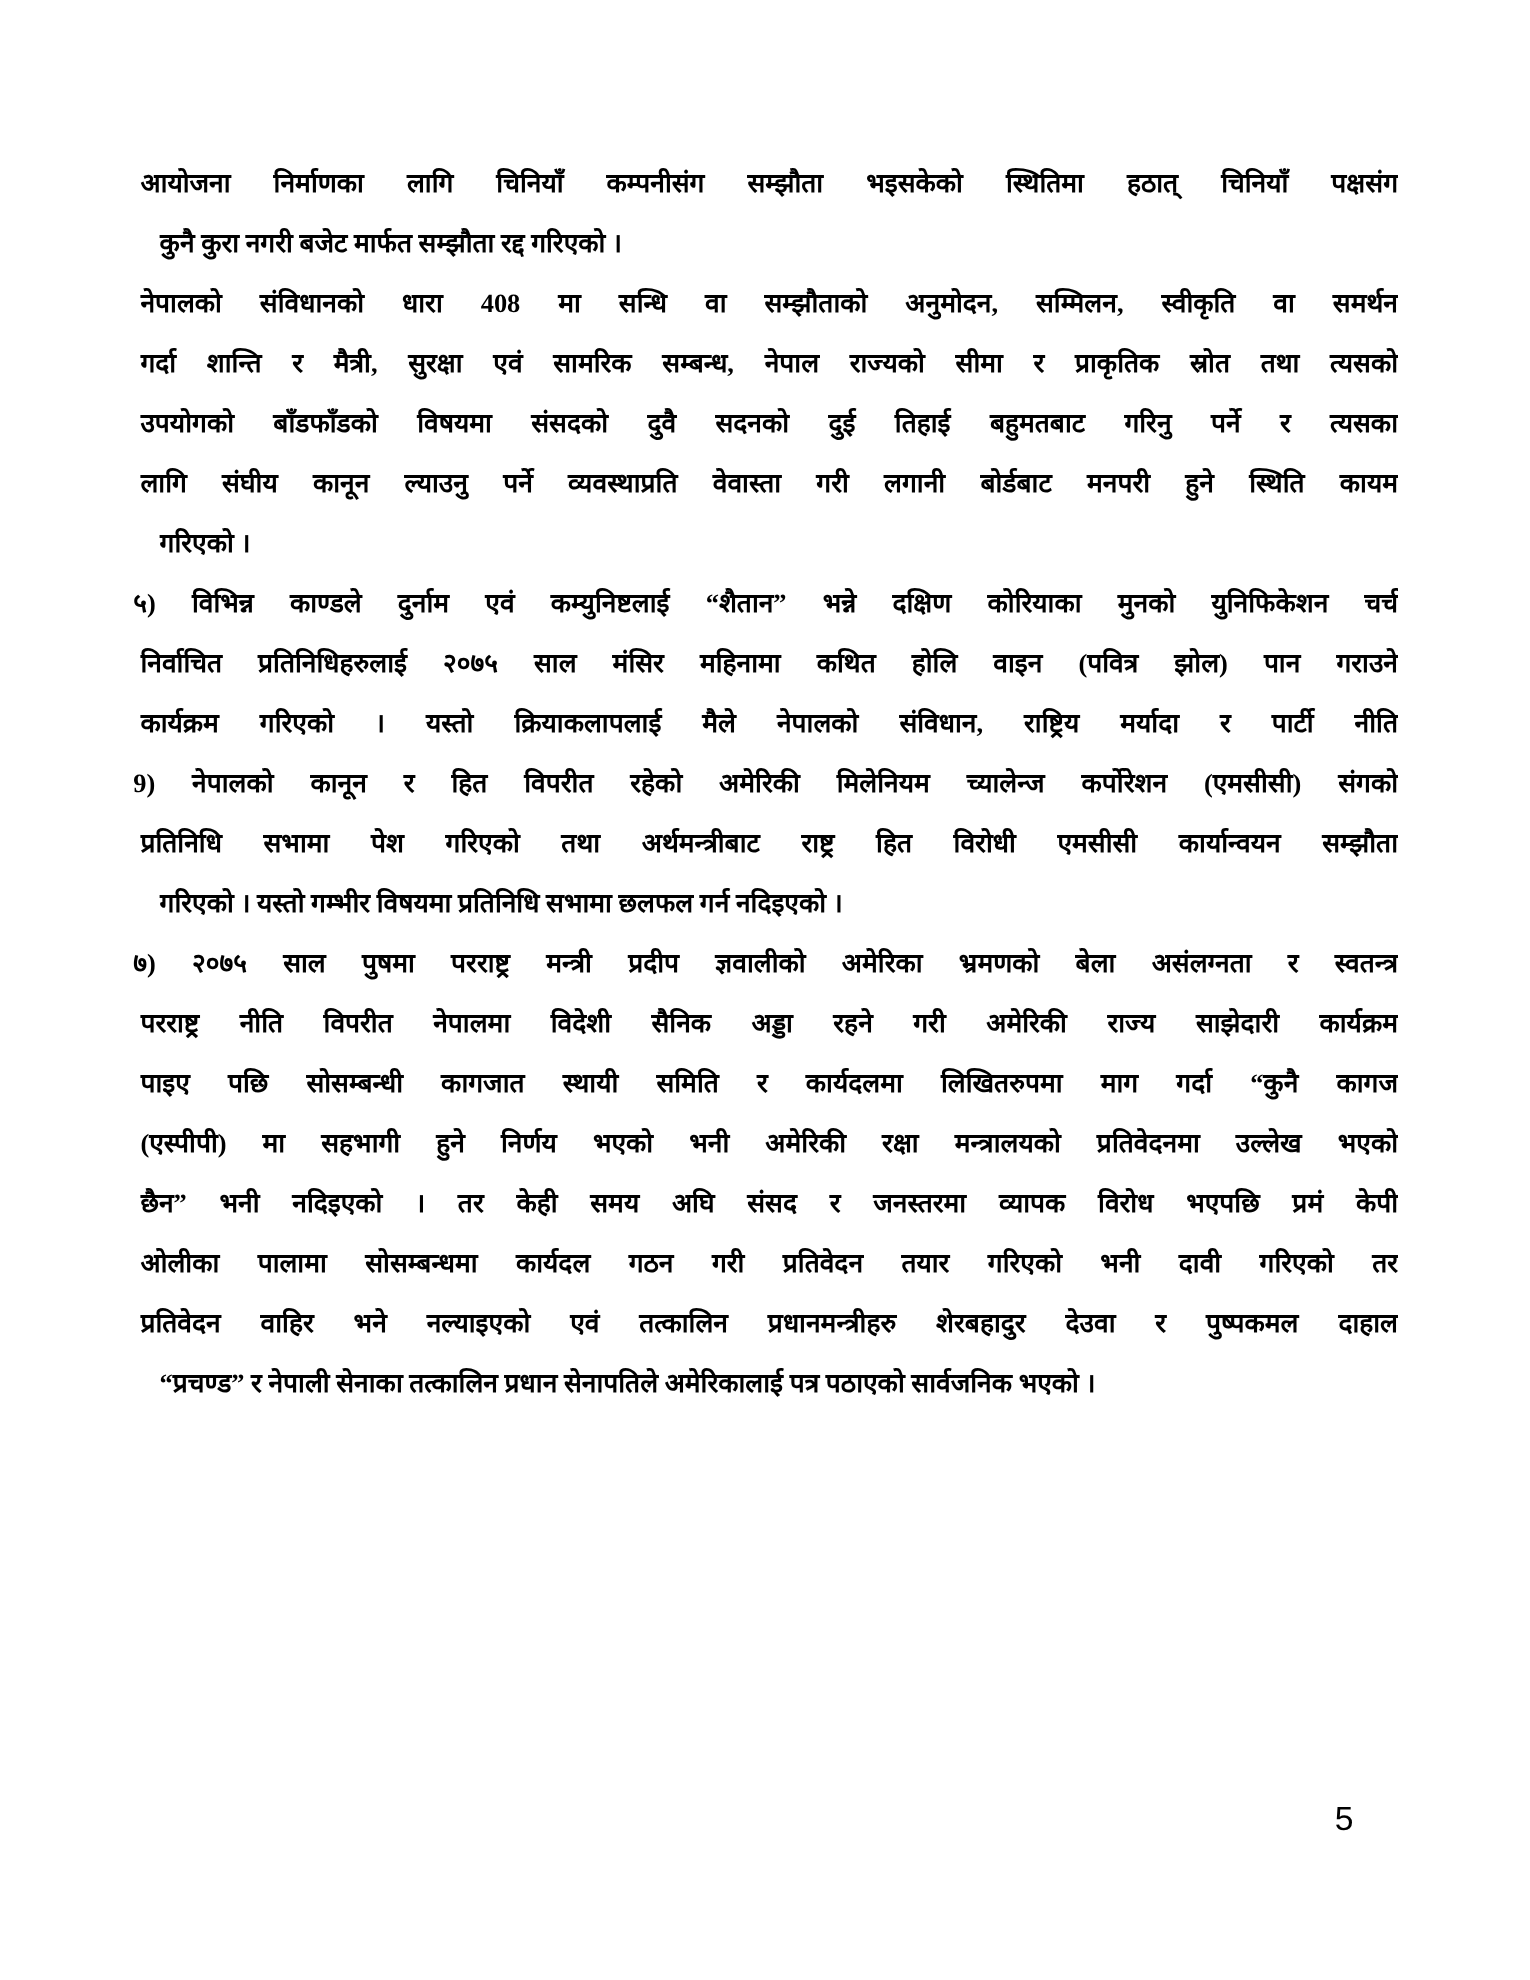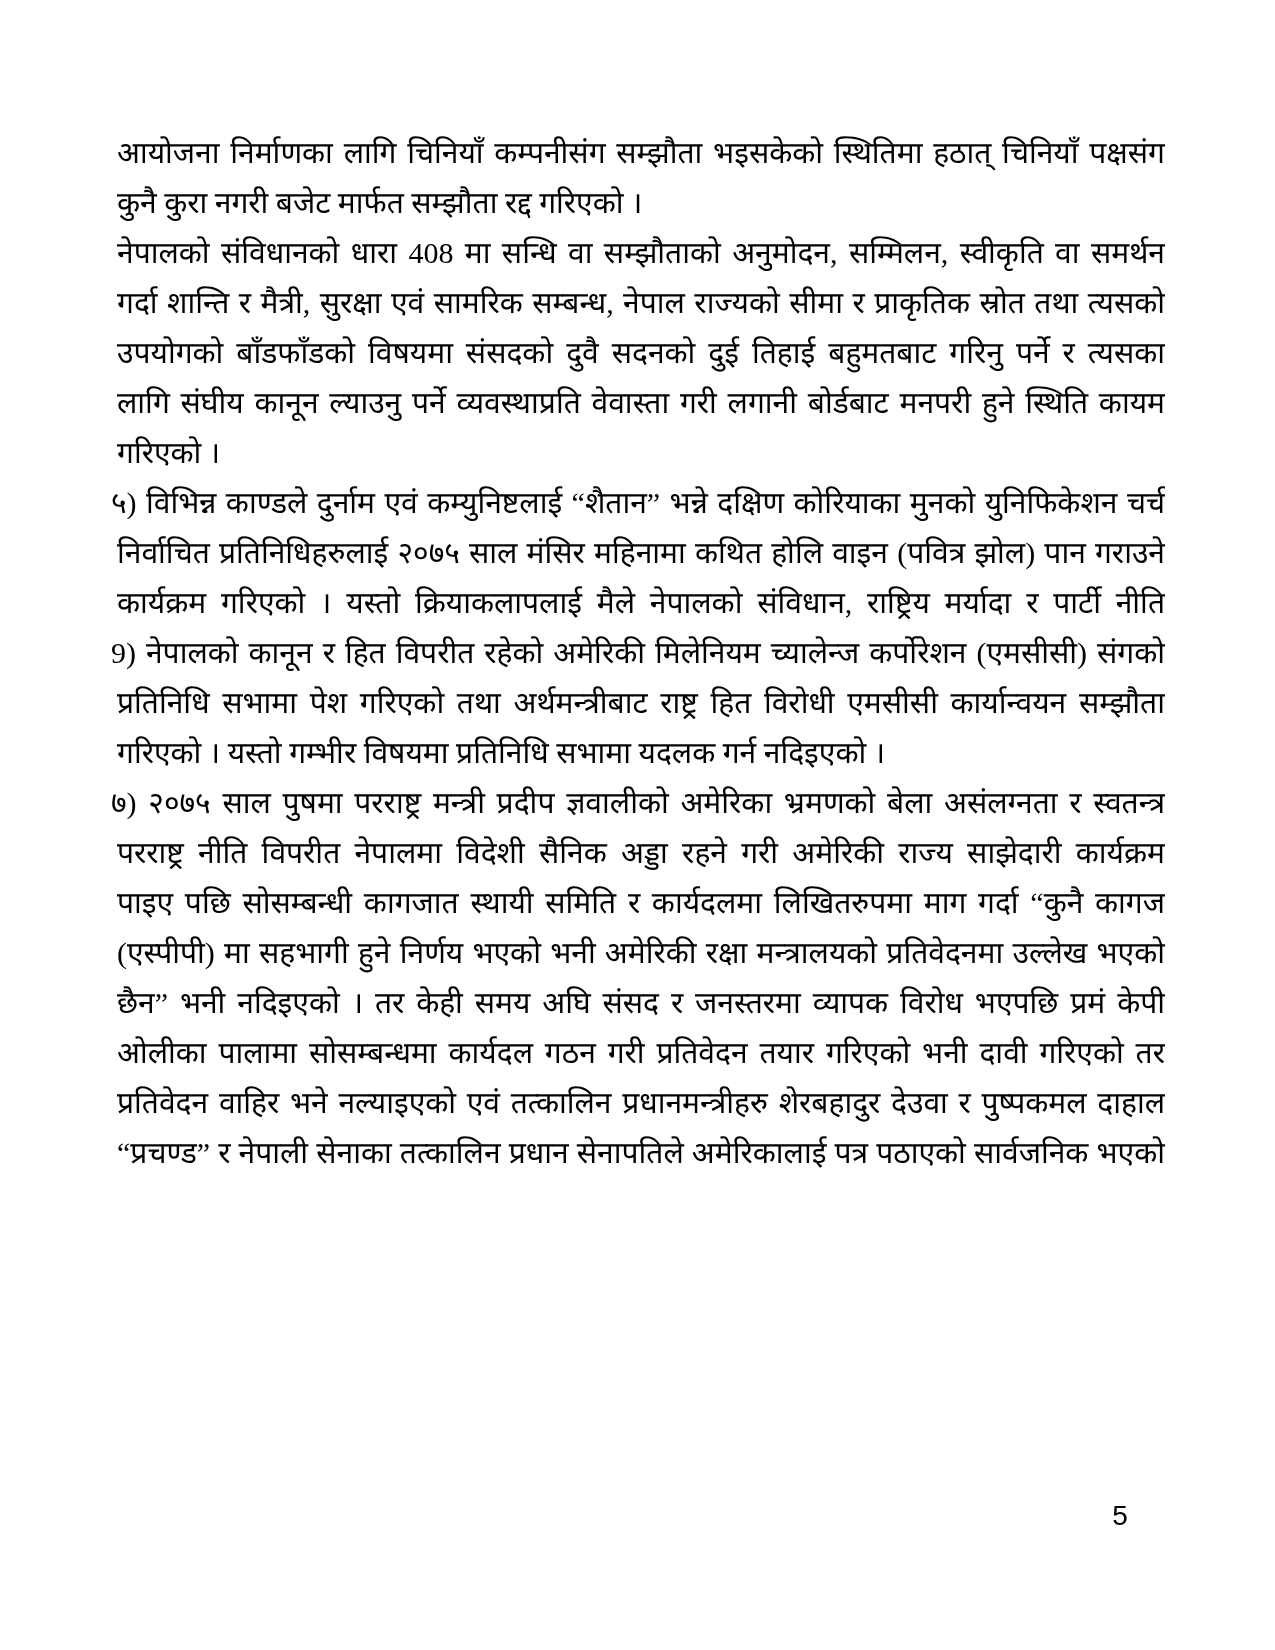--- a/index.html
+++ b/index.html
@@ -18,28 +18,30 @@
   }
   .text-block {
     position: absolute;
     left: 117px;
     top: 128px;
     width: 1048px;
   }
   .line {
     height: 50px;
     line-height: 50px;
-    font-size: 30px;
+    font-size: 22px;
     text-align: justify;
     text-align-last: justify;
     overflow: hidden;
     white-space: normal;
+    font-weight: bold;
   }
   .line.last {
     text-align-last: left;
+    margin-left: 16px;
   }
   .line.marker {
     margin-left: -6px;
     width: 1054px;
   }
   .page-number {
     position: absolute;
     left: 1100px;
     top: 1496px;
     width: 40px;
@@ -60,21 +62,21 @@
     <div class="line">नेपालको संविधानको धारा 408 मा सन्धि वा सम्झौताको अनुमोदन, सम्मिलन, स्वीकृति वा समर्थन</div>
     <div class="line">गर्दा शान्ति र मैत्री, सुरक्षा एवं सामरिक सम्बन्ध, नेपाल राज्यको सीमा र प्राकृतिक स्रोत तथा त्यसको</div>
     <div class="line">उपयोगको बाँडफाँडको विषयमा संसदको दुवै सदनको दुई तिहाई बहुमतबाट गरिनु पर्ने र त्यसका</div>
     <div class="line">लागि संघीय कानून ल्याउनु पर्ने व्यवस्थाप्रति वेवास्ता गरी लगानी बोर्डबाट मनपरी हुने स्थिति कायम</div>
     <div class="line last">गरिएको ।</div>
     <div class="line marker">५) विभिन्न काण्डले दुर्नाम एवं कम्युनिष्टलाई “शैतान” भन्ने दक्षिण कोरियाका मुनको युनिफिकेशन चर्च</div>
     <div class="line">निर्वाचित प्रतिनिधिहरुलाई २०७५ साल मंसिर महिनामा कथित होलि वाइन (पवित्र झोल) पान गराउने</div>
     <div class="line">कार्यक्रम गरिएको । यस्तो क्रियाकलापलाई मैले नेपालको संविधान, राष्ट्रिय मर्यादा र पार्टी नीति</div>
     <div class="line marker">9) नेपालको कानून र हित विपरीत रहेको अमेरिकी मिलेनियम च्यालेन्ज कर्पोरेशन (एमसीसी) संगको</div>
     <div class="line">प्रतिनिधि सभामा पेश गरिएको तथा अर्थमन्त्रीबाट राष्ट्र हित विरोधी एमसीसी कार्यान्वयन सम्झौता</div>
-    <div class="line last">गरिएको ।  यस्तो गम्भीर विषयमा प्रतिनिधि सभामा यदलक गर्न नदिइएको ।</div>
+    <div class="line last">गरिएको ।  यस्तो गम्भीर विषयमा प्रतिनिधि सभामा छलफल गर्न नदिइएको ।</div>
     <div class="line marker">७) २०७५ साल पुषमा परराष्ट्र मन्त्री प्रदीप ज्ञवालीको अमेरिका भ्रमणको बेला असंलग्नता र स्वतन्त्र</div>
     <div class="line">परराष्ट्र नीति विपरीत नेपालमा विदेशी सैनिक अड्डा रहने गरी अमेरिकी राज्य साझेदारी कार्यक्रम</div>
     <div class="line">पाइए पछि सोसम्बन्धी कागजात स्थायी समिति र कार्यदलमा लिखितरुपमा माग गर्दा “कुनै कागज</div>
     <div class="line">(एस्पीपी) मा सहभागी हुने निर्णय भएको भनी अमेरिकी रक्षा मन्त्रालयको प्रतिवेदनमा उल्लेख भएको</div>
     <div class="line">छैन” भनी नदिइएको । तर केही समय अघि संसद र जनस्तरमा व्यापक विरोध भएपछि प्रमं केपी</div>
     <div class="line">ओलीका पालामा सोसम्बन्धमा कार्यदल गठन गरी प्रतिवेदन तयार गरिएको भनी दावी गरिएको तर</div>
     <div class="line">प्रतिवेदन वाहिर भने नल्याइएको एवं तत्कालिन प्रधानमन्त्रीहरु शेरबहादुर देउवा र पुष्पकमल दाहाल</div>
     <div class="line last">“प्रचण्ड” र नेपाली सेनाका तत्कालिन प्रधान सेनापतिले अमेरिकालाई पत्र पठाएको सार्वजनिक भएको ।</div>
   </div>
 

